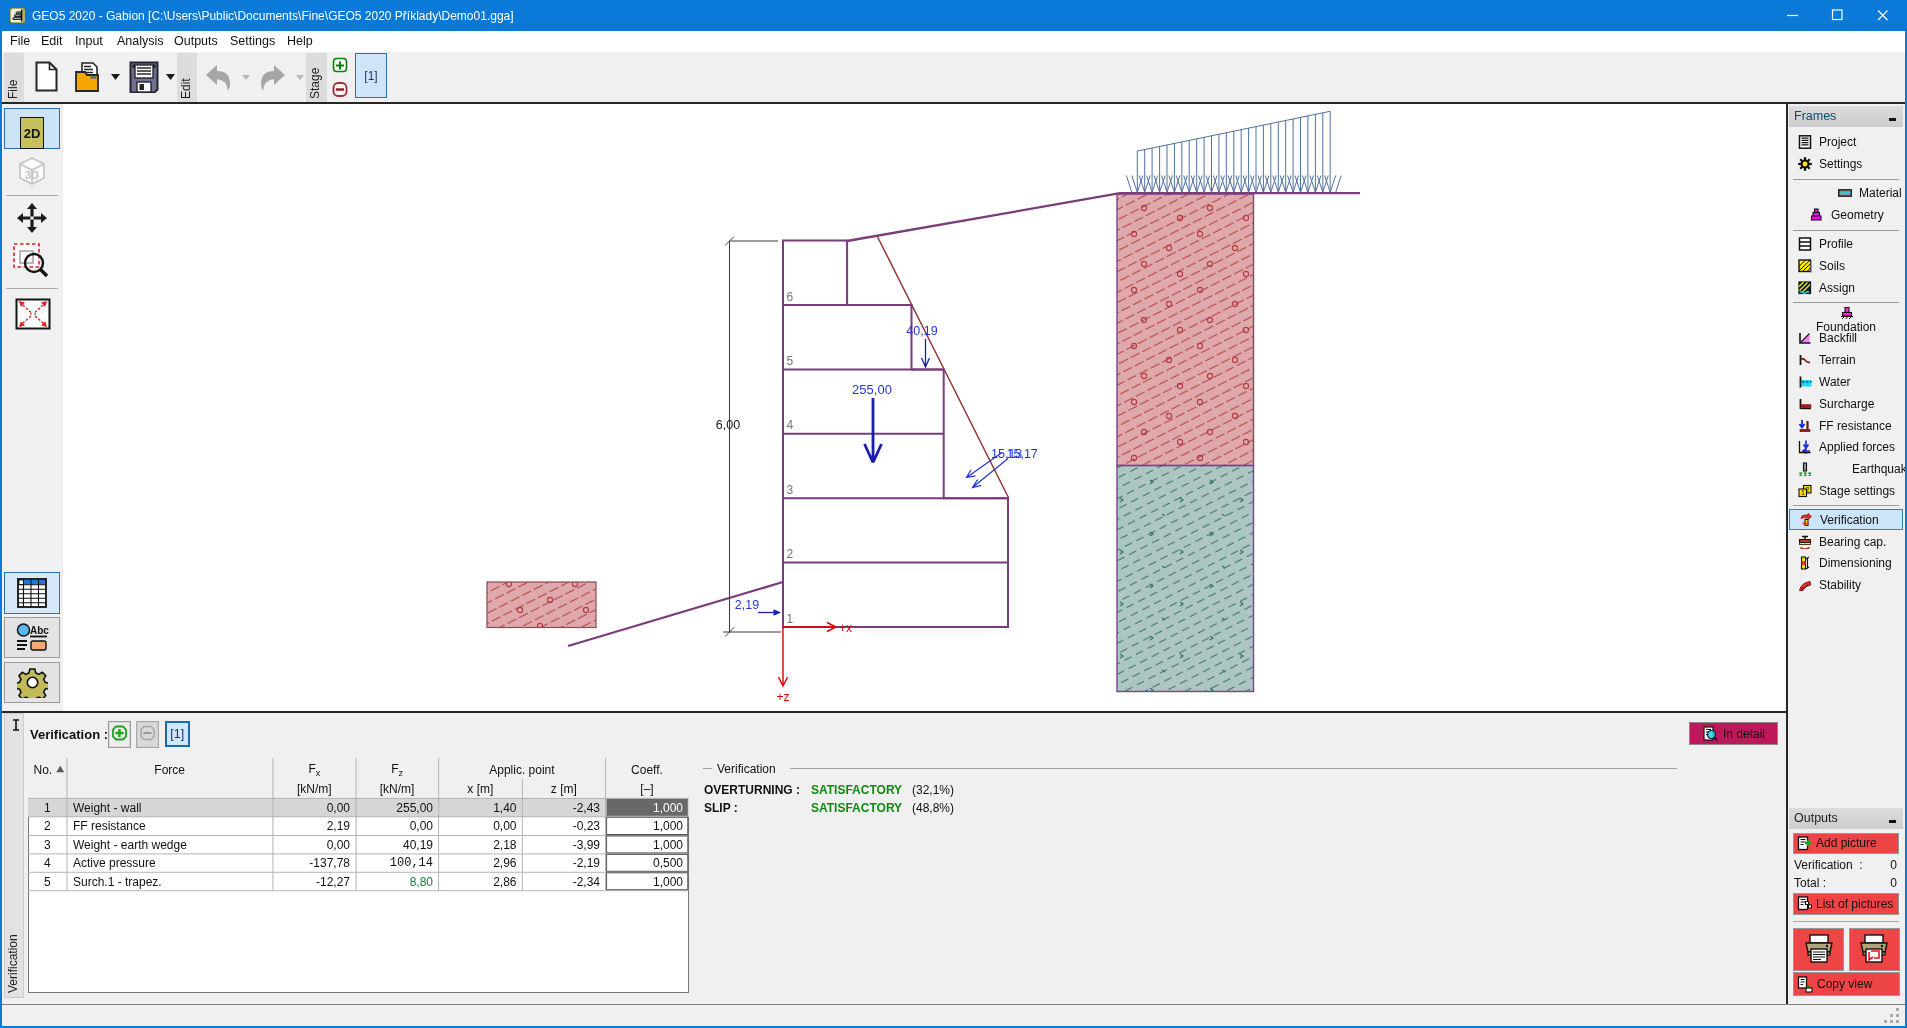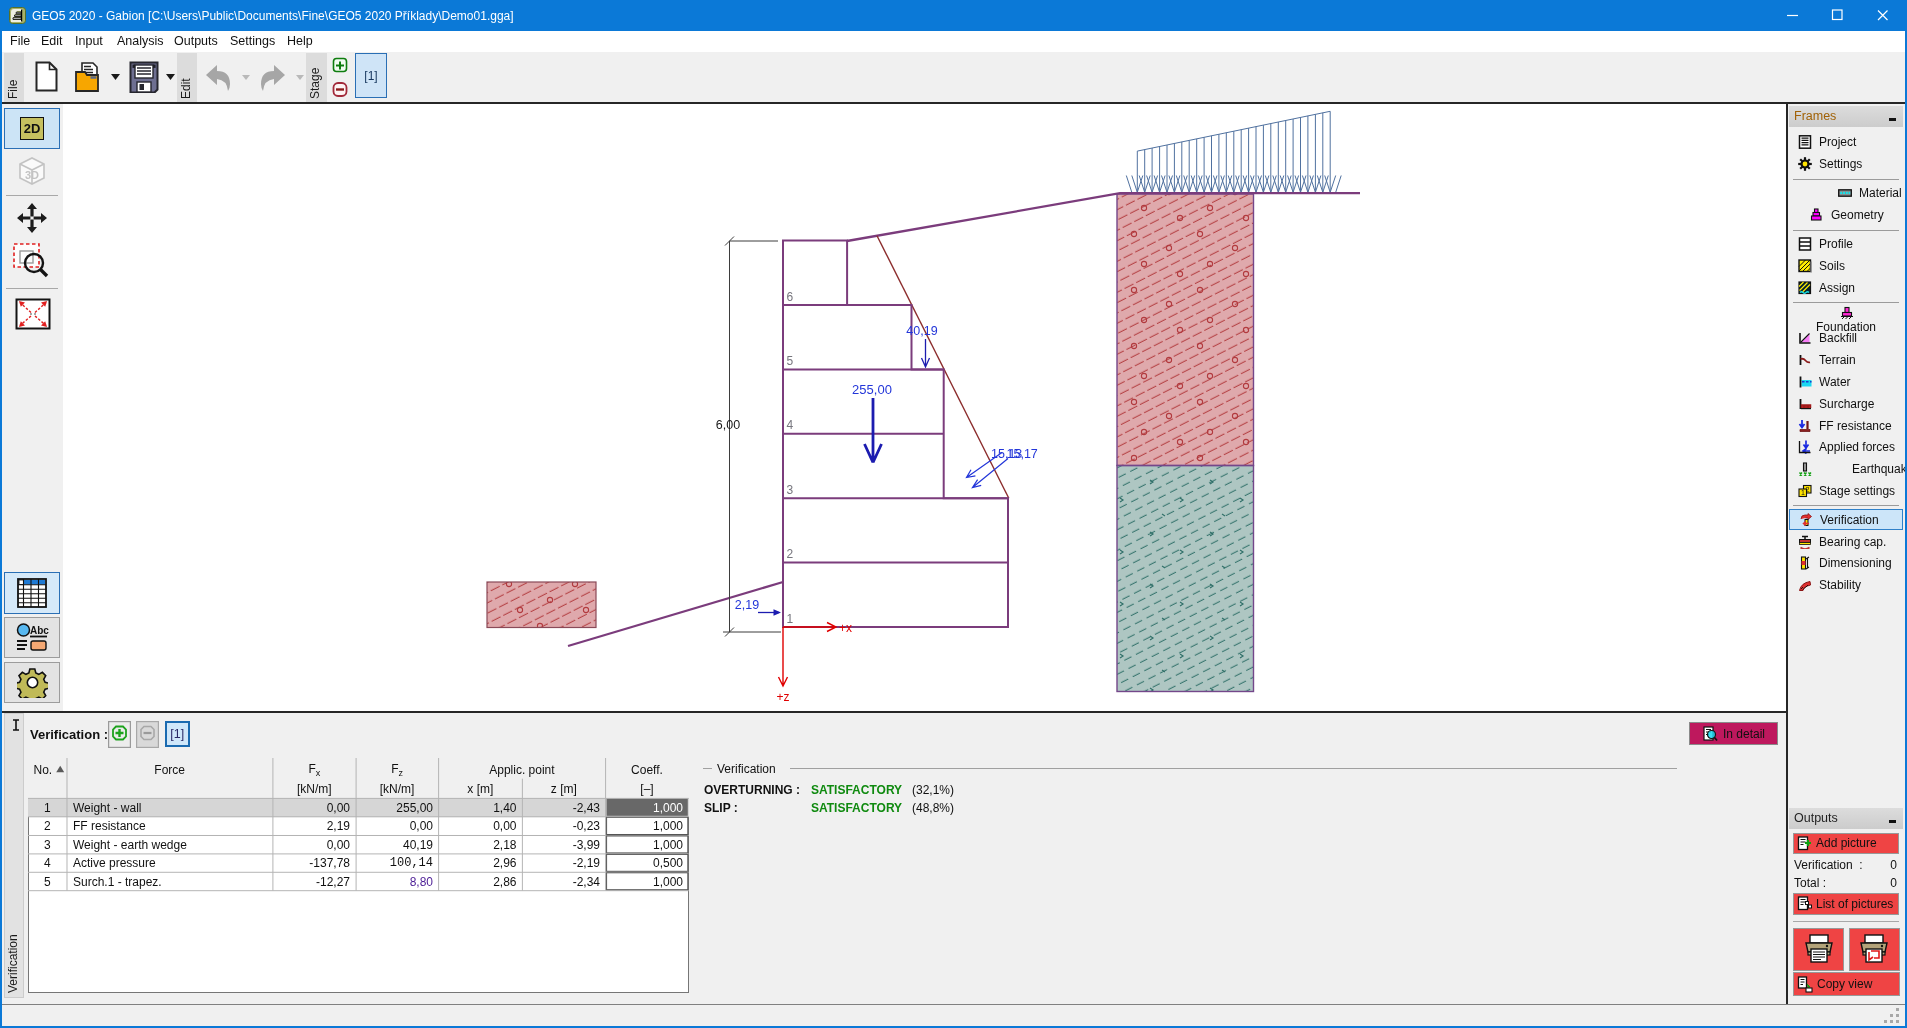--- a/index.html
+++ b/index.html
@@ -90,21 +90,21 @@
  <rect x="1.5" y="1.5" width="13" height="13" rx="3" fill="#f2fcf2" stroke="#0f7d0f" stroke-width="1.6"></rect>
  <path d="M8,4.5 v8 M4,8.5 h8" stroke="#0f7d0f" stroke-width="2"></path>
  <rect x="1.5" y="26" width="13" height="13" rx="4.5" fill="#fdf4f4" stroke="#a22a3a" stroke-width="1.8"></rect>
  <path d="M4,32.5 h8" stroke="#8b1a1a" stroke-width="2.4"></path>
 </svg>
 <div class="abs" style="left:355px;top:53px;width:32px;height:45px;background:#cfe4f7;border:1.5px solid #2a6fb5;box-sizing:border-box;display:flex;align-items:center;justify-content:center;font-size:12px;color:#16365e;">[1]</div>
 <div class="abs" style="left:0;top:102px;width:1907px;height:2px;background:#262626;"></div>
 <div class="abs" style="left:0;top:104px;width:63px;height:607px;background:#f0f0f0;"></div>
 
 <div class="abs" style="left:4px;top:108px;width:56px;height:41px;background:#cce4f6;border:1.5px solid #2a6fb5;box-sizing:border-box;"></div>
-<div class="abs" style="left:20px;top:117px;width:24px;height:23px;background:#c6c05f;border:1.8px solid #111;box-sizing:border-box;display:flex;align-items:center;justify-content:center;font-size:13px;font-weight:bold;color:#111;">2D</div>
+<div class="abs" style="left:20px;top:117px;width:24px;height:32px;background:#c6c05f;border:1.8px solid #111;box-sizing:border-box;display:flex;align-items:center;justify-content:center;font-size:13px;font-weight:bold;color:#111;">2D</div>
 <svg class="abs" style="left:16px;top:155px" width="32" height="32" viewBox="0 0 32 32">
  <g stroke="#c3c3c3" stroke-width="1.6" fill="#fafafa">
   <path d="M4,9 L16,3 L28,9 L28,23 L16,29 L4,23 Z"></path>
   <path d="M4,9 L16,15 L28,9 M16,15 L16,29"></path>
  </g>
  <text x="9" y="24" font-size="11" font-weight="bold" fill="#c3c3c3">3D</text>
 </svg>
 <div class="abs" style="left:6px;top:195px;width:52px;height:1px;background:#a8a8a8;"></div>
 <svg class="abs" style="left:17px;top:203px" width="30" height="30" viewBox="0 0 30 30">
  <g fill="#1c1c1c">
@@ -297,21 +297,21 @@
       <path d="M1002,452.5 L966.5,477.5 M975.4,475.9 L966.5,477.5 L971,469.7"></path>
       <path d="M1008,458.5 L972.5,487.5 M981.2,485.3 L972.5,487.5 L977.6,479.7"></path>
     </g>
     <text x="991" y="458" font-size="12.5" fill="#2336d9">15,13</text>
     <text x="1006.5" y="458" font-size="12.5" fill="#2336d9">15,17</text>
   </svg>
 <div class="abs" style="left:0;top:711px;width:1786px;height:2px;background:#262626;"></div>
 <div class="abs" style="left:1786px;top:104px;width:2px;height:900px;background:#262626;"></div>
 <div class="abs" style="left:1788px;top:104px;width:117px;height:900px;background:#f0f0f0;"></div>
 <div class="abs" style="left:1789px;top:106px;width:114px;height:21px;background:linear-gradient(#dcdcdc,#cccccc);"></div>
-<div class="abs" style="left:1794px;top:109px;font-size:12.5px;color:#a16207;">Frames</div>
+<div class="abs" style="left:1794px;top:109px;font-size:12.5px;color:#0c4a6e;">Frames</div>
 <div class="abs" style="left:1889px;top:118px;width:7px;height:2.5px;background:#111;"></div>
 <div class="fitem" style="top:131.9px;">
     <svg class="ic" viewBox="0 0 14 14">
       <rect x="1.5" y="0.8" width="11" height="12.4" fill="#fff" stroke="#111" stroke-width="1.5"></rect>
       <path d="M3.5,3.2 h7 M3.5,5.4 h7 M3.5,7.6 h7 M3.5,9.8 h7" stroke="#111" stroke-width="1.3"></path>
     </svg>
     <span class="tx">Project</span>
   </div>
 <div class="fitem" style="top:153.5px;">
     <svg class="ic" viewBox="0 0 14 14">
@@ -571,21 +571,21 @@
 <div class="abs" style="left:47.3px;top:856.2px;font-size:12px;color:#111;transform:translateX(-50%);white-space:nowrap;">4</div>
 <div class="abs" style="left:73px;top:856.2px;font-size:12px;color:#111;white-space:nowrap;">Active pressure</div>
 <div class="abs" style="left:350px;top:856.2px;font-size:12px;color:#111;transform:translateX(-100%);white-space:nowrap;">-137,78</div>
 <div class="abs" style="left:433px;top:856.2px;font-size:12px;color:#111;transform:translateX(-100%);white-space:nowrap;font-family:Liberation Mono, monospace;">100,14</div>
 <div class="abs" style="left:516.5px;top:856.2px;font-size:12px;color:#111;transform:translateX(-100%);white-space:nowrap;">2,96</div>
 <div class="abs" style="left:600px;top:856.2px;font-size:12px;color:#111;transform:translateX(-100%);white-space:nowrap;">-2,19</div>
 <div class="abs" style="left:683px;top:856.2px;font-size:12px;color:#111;transform:translateX(-100%);white-space:nowrap;">0,500</div>
 <div class="abs" style="left:47.3px;top:874.6px;font-size:12px;color:#111;transform:translateX(-50%);white-space:nowrap;">5</div>
 <div class="abs" style="left:73px;top:874.6px;font-size:12px;color:#111;white-space:nowrap;">Surch.1 - trapez.</div>
 <div class="abs" style="left:350px;top:874.6px;font-size:12px;color:#111;transform:translateX(-100%);white-space:nowrap;">-12,27</div>
-<div class="abs" style="left:433px;top:874.6px;font-size:12px;color:#4c1d95;transform:translateX(-100%);white-space:nowrap;">8,80</div>
+<div class="abs" style="left:433px;top:874.6px;font-size:12px;color:#15803d;transform:translateX(-100%);white-space:nowrap;">8,80</div>
 <div class="abs" style="left:516.5px;top:874.6px;font-size:12px;color:#111;transform:translateX(-100%);white-space:nowrap;">2,86</div>
 <div class="abs" style="left:600px;top:874.6px;font-size:12px;color:#111;transform:translateX(-100%);white-space:nowrap;">-2,34</div>
 <div class="abs" style="left:683px;top:874.6px;font-size:12px;color:#111;transform:translateX(-100%);white-space:nowrap;">1,000</div>
 <div class="abs" style="left:703px;top:767.5px;width:9px;height:1px;background:#a0a0a0;"></div>
 <div class="abs" style="left:717px;top:761.5px;font-size:12px;color:#111;white-space:nowrap;">Verification</div>
 <div class="abs" style="left:790px;top:767.5px;width:887px;height:1px;background:#a0a0a0;"></div>
 <div class="abs" style="left:704px;top:782.5px;font-size:12px;color:#111;font-weight:bold;white-space:nowrap;">OVERTURNING :</div>
 <div class="abs" style="left:811px;top:782.5px;font-size:12px;color:#0f8a0f;font-weight:bold;white-space:nowrap;">SATISFACTORY</div>
 <div class="abs" style="left:912px;top:782.5px;font-size:12px;color:#111;white-space:nowrap;">(32,1%)</div>
 <div class="abs" style="left:704px;top:800.5px;font-size:12px;color:#111;font-weight:bold;white-space:nowrap;">SLIP :</div>

